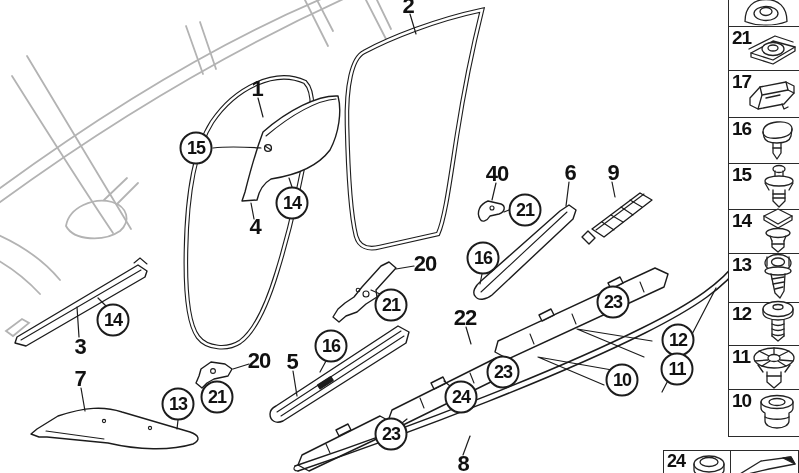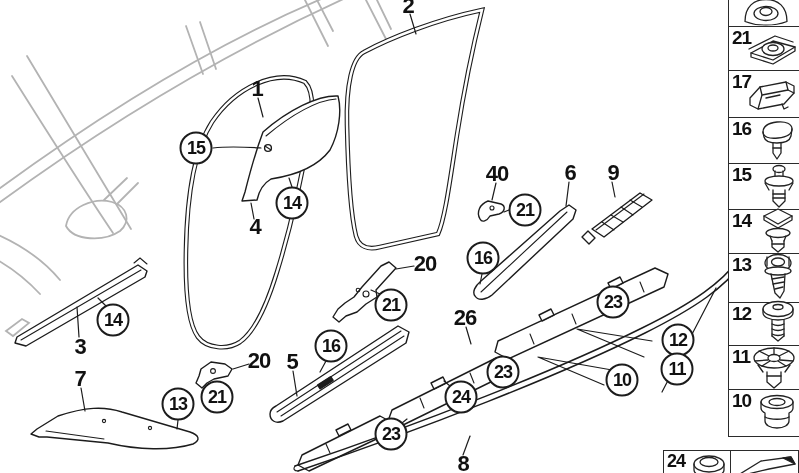--- a/index.html
+++ b/index.html
@@ -180,21 +180,21 @@
       <div class="co plain" style="left: 80px; top: 347px;">3</div>
       <div class="co plain" style="left: 255px; top: 227px;">4</div>
       <div class="co plain" style="left: 292px; top: 362px;">5</div>
       <div class="co plain" style="left: 570px; top: 173px;">6</div>
       <div class="co plain" style="left: 80px; top: 379px;">7</div>
       <div class="co plain" style="left: 463px; top: 464px;">8</div>
       <div class="co plain" style="left: 613px; top: 173px;">9</div>
       <div class="co plain" style="left: 259px; top: 361px;">20</div>
       <div class="co plain" style="left: 425px; top: 264px;">20</div>
       <div class="co plain" style="left: 497px; top: 174px;">40</div>
-      <div class="co plain" style="left: 465px; top: 318px;">26</div>
+      <div class="co plain" style="left: 465px; top: 318px;">22</div>
       <div class="co circ" style="left: 196px; top: 148px;">
         <span>15</span>
       </div>
       <div class="co circ" style="left: 292px; top: 203px;">
         <span>14</span>
       </div>
       <div class="co circ" style="left: 113px; top: 320px;">
         <span>14</span>
       </div>
       <div class="co circ" style="left: 178px; top: 404px;">

